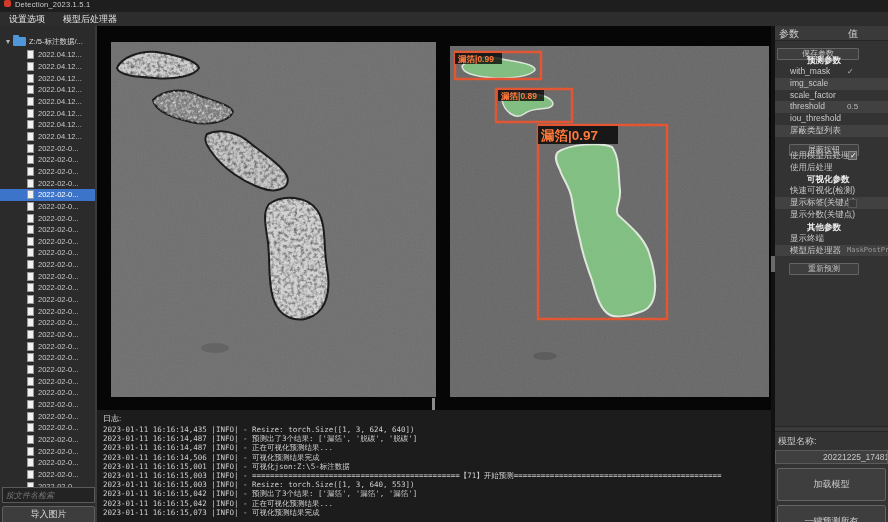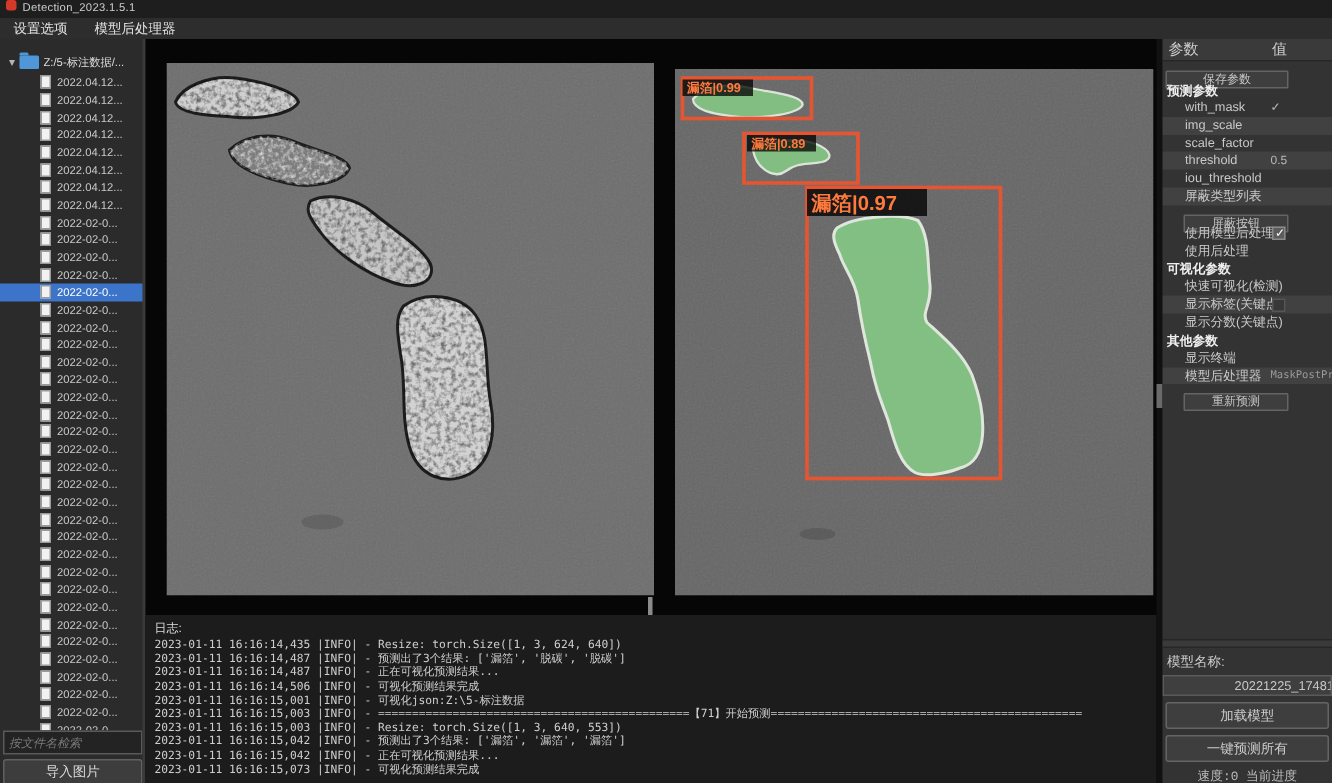--- a/index.html
+++ b/index.html
@@ -44,35 +44,35 @@
   
   .params-scroll{position:absolute;left:771px;top:26px;width:4px;height:496px;background:#111111;}
   .params-scroll .thumb{position:absolute;left:0;top:230px;width:4px;height:16px;background:#6a6a6a;}
   .params{position:absolute;left:775px;top:26px;width:113px;height:496px;background:#333333;overflow:hidden;}
   .p-header{position:relative;height:15px;background:#3a3a3a;border-bottom:1px solid #272727;font-size:10px;color:#cccccc;line-height:15px;padding-left:4px;}
   .p-hval{position:absolute;left:73px;top:0;}
   .p-btn-row{height:13px;padding:1px 0 0 14px;}
   .p-btn-row.save{padding-left:2px;}
   .p-btn{background:#3e3e3e;border:1px solid #646464;color:#c4c4c4;font-size:8px;height:12px;line-height:8px;width:70px;border-radius:1px;padding:0;}
   .p-btn.save-btn{width:82px;}
-  .p-section{font-weight:bold;color:#eeeeee;font-size:8.5px;height:12px;line-height:12px;padding-left:3px;}
+  .p-section{font-weight:bold;color:#eeeeee;font-size:8.5px;height:12px;line-height:12px;padding-left:3px;margin-left:29px;}
   .p-row{position:relative;height:11.8px;line-height:11.8px;font-size:8.5px;color:#c9c9c9;padding-left:15px;white-space:nowrap;}
   .p-row.shaded{background:#414141;}
   .p-value{position:absolute;left:72px;top:0;font-size:8px;color:#b8b8b8;}
   .p-row.mono .p-value{font-family:"DejaVu Sans Mono","Liberation Mono",monospace;font-size:7px;color:#9a9a9a;}
   .cb{position:absolute;left:73px;top:1.5px;width:9px;height:9px;background:#5c5c5c;border:1px solid #8a8a8a;}
   .cb.checked::after{content:"\2713";position:absolute;left:1px;top:-2.5px;color:#ffffff;font-size:8px;}
   .cb.empty{background:#383838;border-color:#565656;}
 
   .model-section{position:absolute;left:0;top:400px;width:113px;}
   .m-divider{height:6px;background:#3a3a3a;border-top:1px solid #262626;border-bottom:1px solid #262626;}
   .m-label{font-size:9px;color:#cccccc;padding:3px 0 2px 3px;}
   .m-field{width:113px;height:14px;background:#3f3f3f;border:1px solid #5a5a5a;overflow:hidden;}
   .m-field span{display:block;font-size:8.5px;color:#c8c8c8;line-height:12px;text-align:right;width:118px;}
-  .m-btn{display:block;margin:4px auto 0 auto;width:109px;height:18px;background:#3e3e3e;border:1px solid #646464;color:#cccccc;font-size:9px;border-radius:2px;padding:0;}
+  .m-btn{display:block;margin:4px auto 0 auto;width:109px;height:33px;background:#3e3e3e;border:1px solid #646464;color:#cccccc;font-size:9px;border-radius:2px;padding:0;}
   .m-speed{font-size:8.5px;color:#bbbbbb;text-align:center;margin-top:4px;white-space:nowrap;font-family:Liberation Mono, monospace;}
 </style>
 </head>
 <body>
 
 <div class="app">
 
   <div class="titlebar">
     <span class="app-icon"></span>
     <span class="title">Detection_2023.1.5.1</span>

